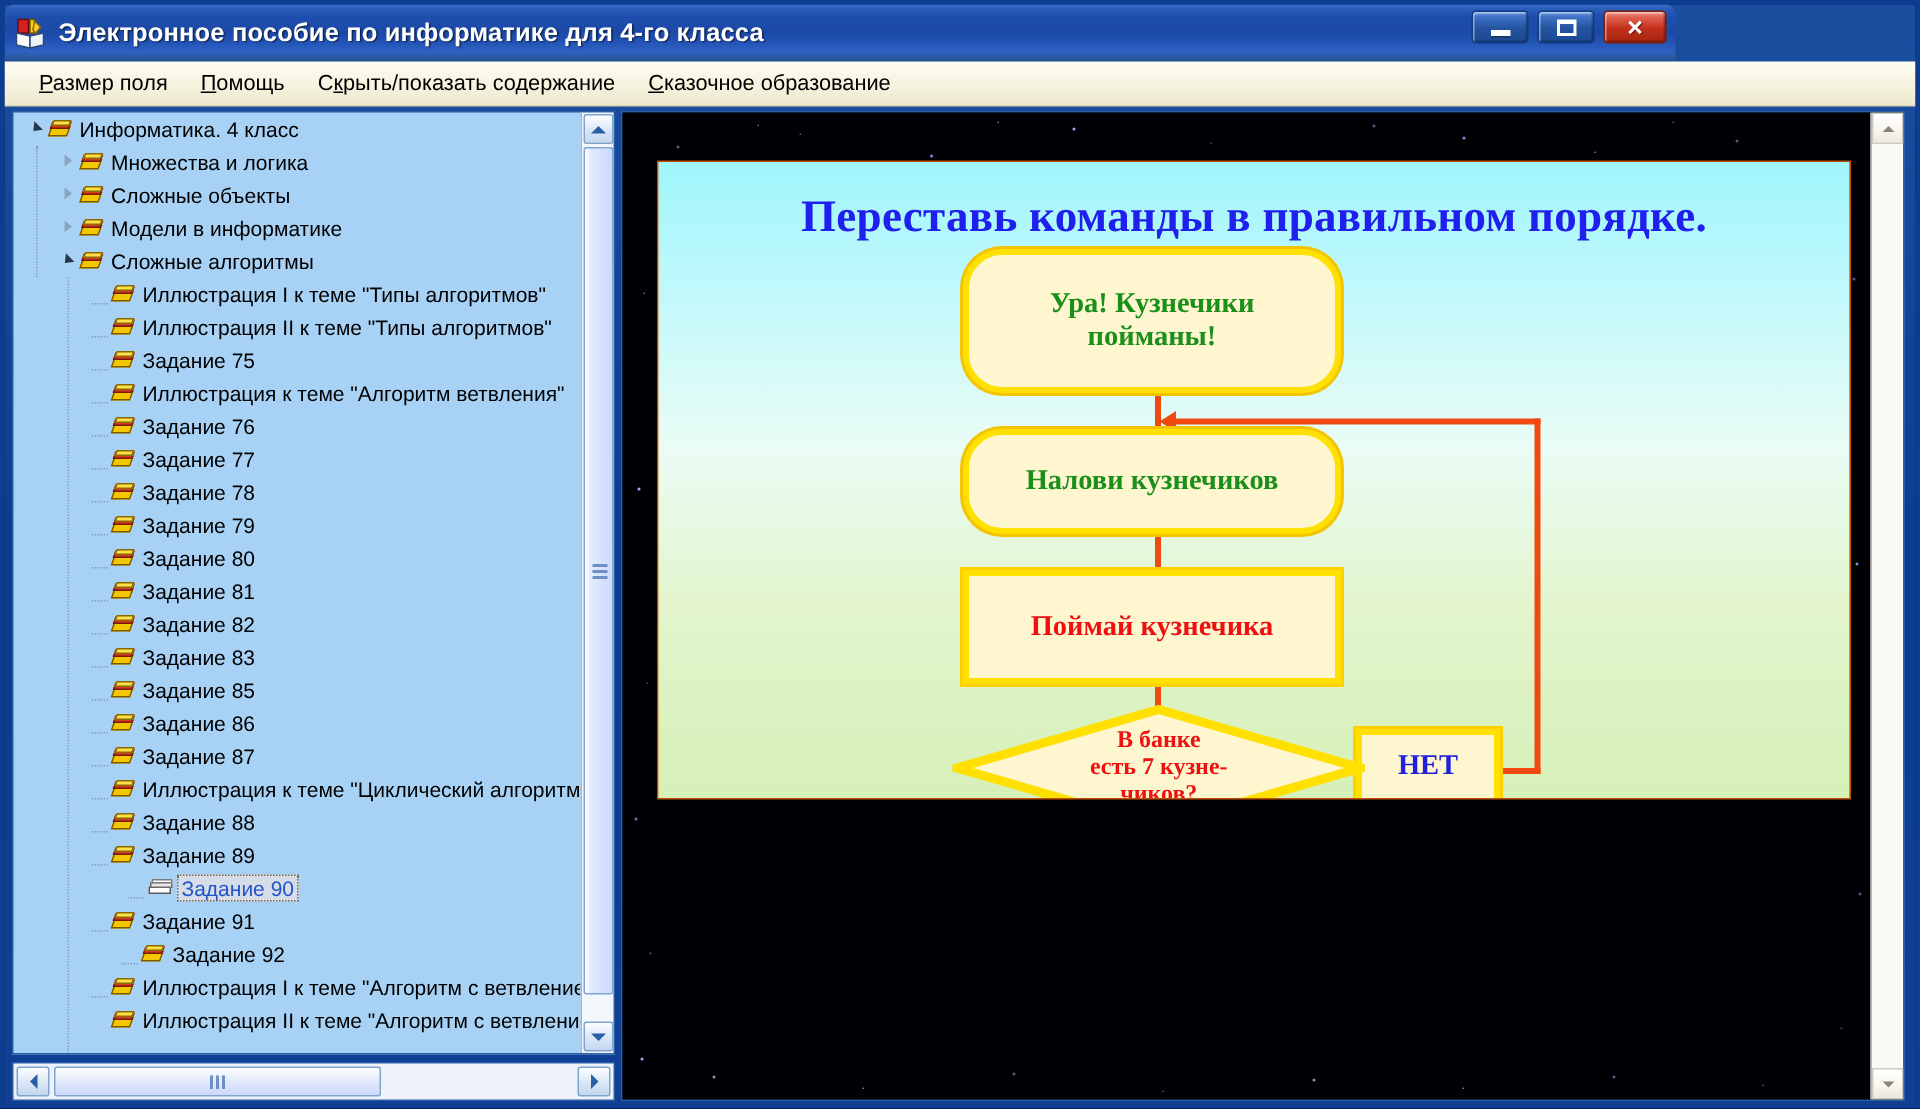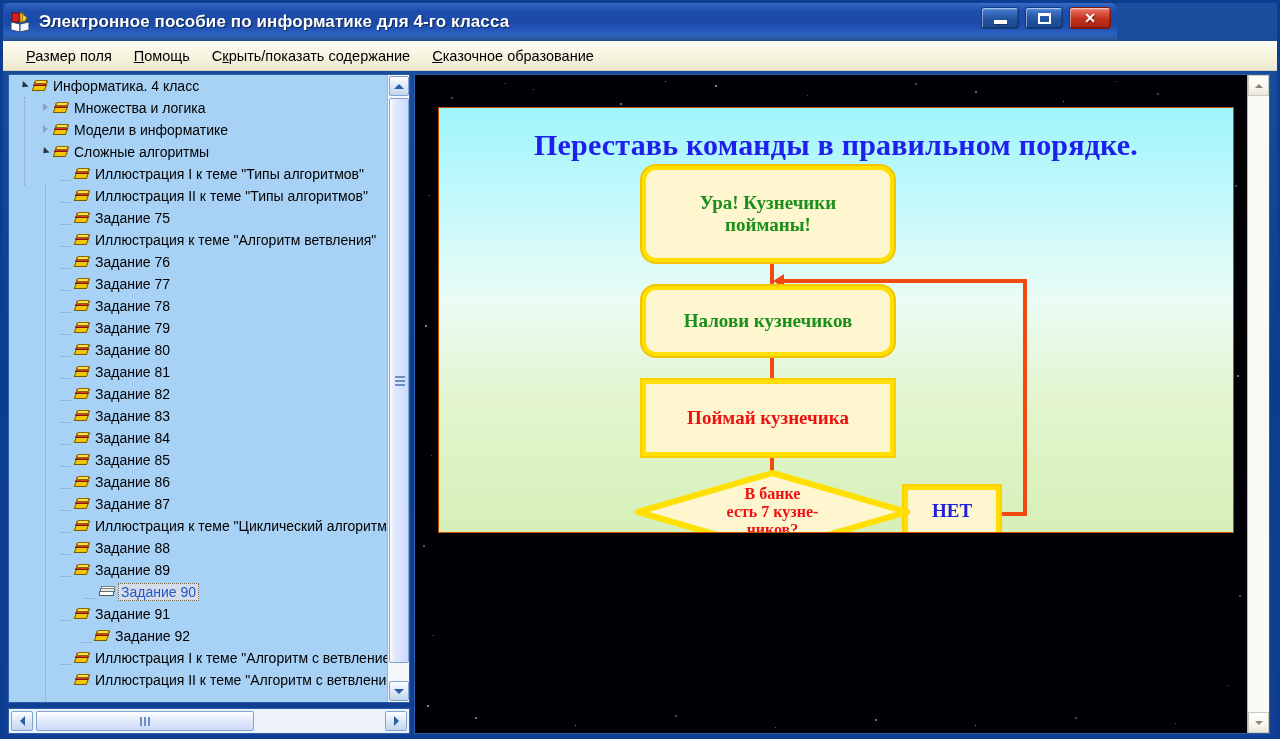--- a/index.html
+++ b/index.html
@@ -276,21 +276,21 @@
     position: absolute;
     background: #fdf6cf;
     border: 4px solid #ffe000;
     outline: 2px solid #ffd000;
     display: flex; align-items: center; justify-content: center;
     text-align: center;
     font-family: "Liberation Serif", serif;
     font-weight: bold;
     line-height: 1.15;
   }
-  .fbox.round { border-radius: 14px; outline: none; box-shadow: 0 0 0 2px #f5c400; }
+  .fbox.round { border-radius: 26px; outline: none; box-shadow: 0 0 0 2px #f5c400; }
   .green { color: #1a8f1a; }
   .red { color: #ee1111; }
   .blue { color: #2020dd; }
 
   .diamond-wrap {
     position: absolute;
   }
   .diamond-wrap svg { display:block; }
   .diamond-label {
     position: absolute; left:0; right:0; top: 50%;
@@ -390,20 +390,31 @@
           </div>
           <div class="tnode" style="padding-left: 31px;">
             <span class="expander">
               <span class="exp-tri-closed"></span>
             </span>
             <span class="bookicon">
               <span class="b1"></span>
               <span class="b2"></span>
               <span class="b3"></span>
             </span>
+            <span class="tlabel">Сложные объекты</span>
+          </div>
+          <div class="tnode" style="padding-left: 31px;">
+            <span class="expander">
+              <span class="exp-tri-closed"></span>
+            </span>
+            <span class="bookicon">
+              <span class="b1"></span>
+              <span class="b2"></span>
+              <span class="b3"></span>
+            </span>
             <span class="tlabel">Модели в информатике</span>
           </div>
           <div class="tnode" style="padding-left: 31px;">
             <span class="expander">
               <span class="exp-tri-open"></span>
             </span>
             <span class="bookicon">
               <span class="b1"></span>
               <span class="b2"></span>
               <span class="b3"></span>
@@ -534,31 +545,20 @@
           <div class="tnode" style="padding-left: 52px;">
             <span class="expander">
               <span class="hguide" style="left: 0px; top: 11px;"></span>
             </span>
             <span class="bookicon">
               <span class="b1"></span>
               <span class="b2"></span>
               <span class="b3"></span>
             </span>
             <span class="tlabel">Задание 83</span>
-          </div>
-          <div class="tnode" style="padding-left: 52px;">
-            <span class="expander">
-              <span class="hguide" style="left: 0px; top: 11px;"></span>
-            </span>
-            <span class="bookicon">
-              <span class="b1"></span>
-              <span class="b2"></span>
-              <span class="b3"></span>
-            </span>
-            <span class="tlabel">Задание 84</span>
           </div>
           <div class="tnode" style="padding-left: 52px;">
             <span class="expander">
               <span class="hguide" style="left: 0px; top: 11px;"></span>
             </span>
             <span class="bookicon">
               <span class="b1"></span>
               <span class="b2"></span>
               <span class="b3"></span>
             </span>

